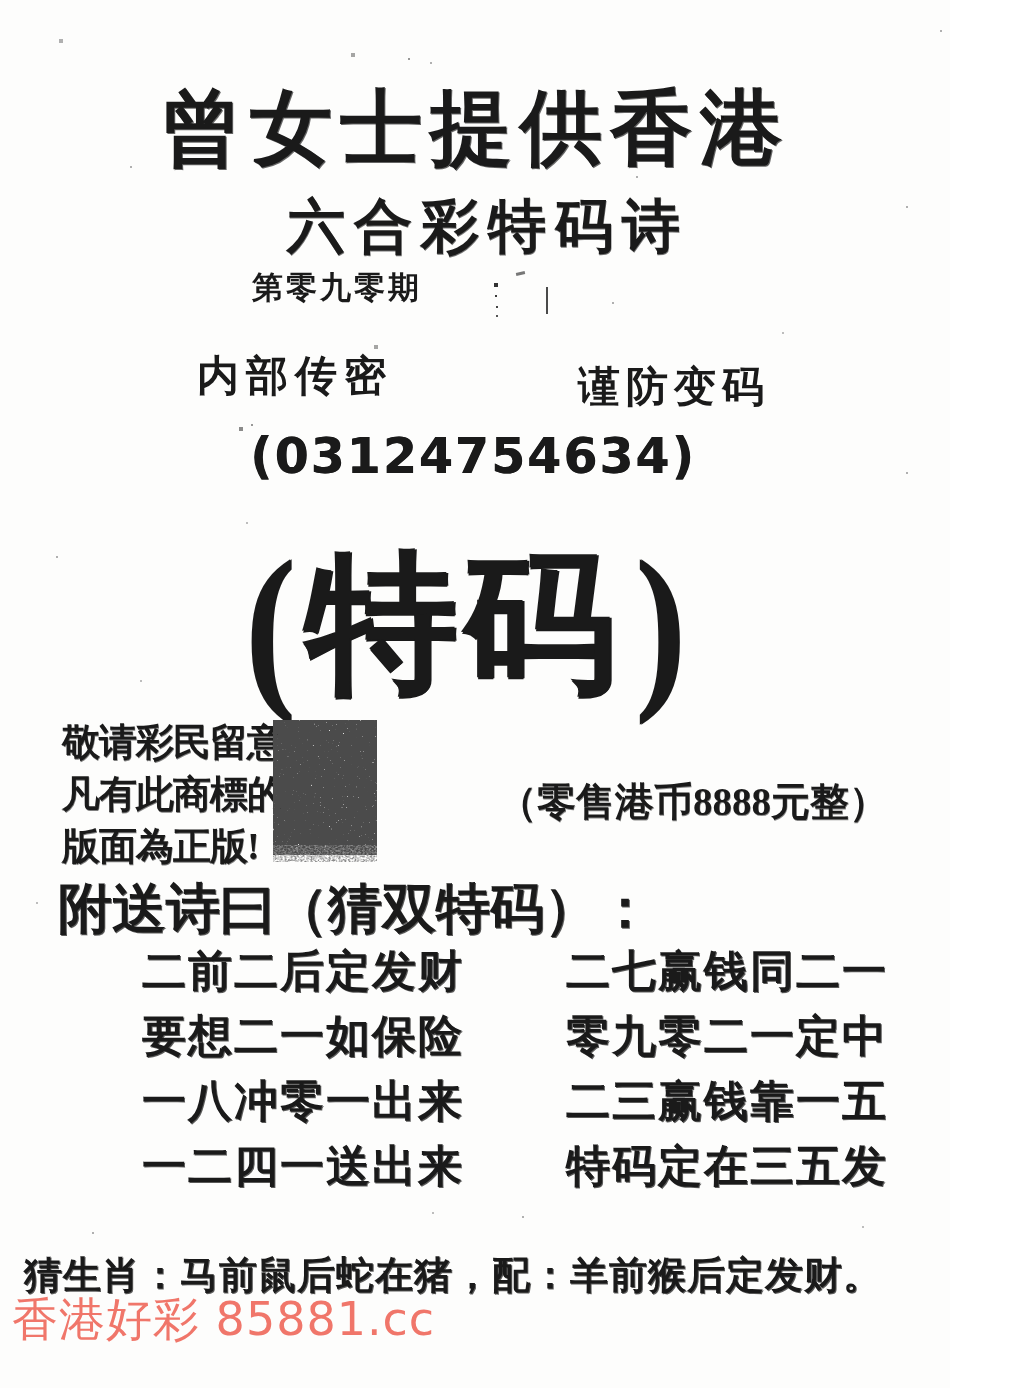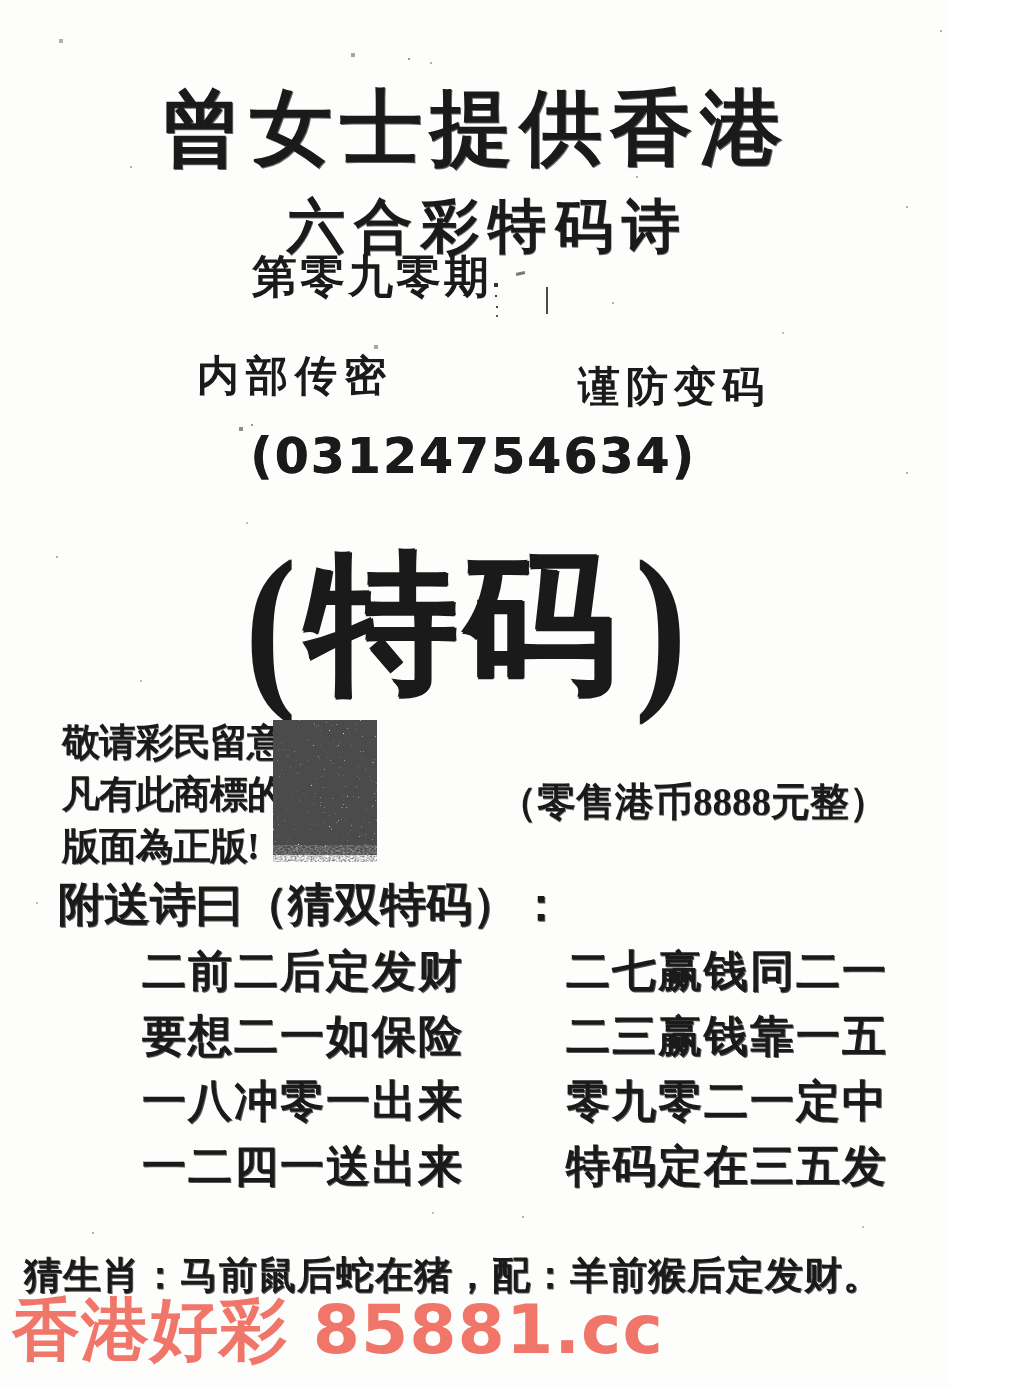--- a/index.html
+++ b/index.html
@@ -24,22 +24,22 @@
     text-align: center;
     text-shadow: 1px 1px 0 rgba(20,20,20,.65);
   }
   .subtitle {
     left: 278px; top: 198px; width: 420px;
     font-size: 58px; font-weight: 700; letter-spacing: 9px;
     text-align: center;
     text-shadow: 0.5px 0.5px 0 rgba(20,20,20,.6);
   }
   .issue {
-    left: 252px; top: 258px;
-    font-size: 45px; font-weight: 700; letter-spacing: 3px; font-family: Liberation Mono, monospace;
+    left: 252px; top: 272px;
+    font-size: 31px; font-weight: 700; letter-spacing: 3px;
   }
 
   .notice-left  { left: 197px; top: 355px; font-size: 42px; font-weight: 700; letter-spacing: 7px; }
   .notice-right { left: 578px; top: 366px; font-size: 42px; font-weight: 700; letter-spacing: 6px; text-align: right; }
 
   .phone {
     left: 250px; top: 432px;
     font-family: "DejaVu Sans", "Liberation Sans", sans-serif;
     font-size: 49px; font-weight: 700; letter-spacing: 2px;
     text-shadow: 0.5px 0 0 #1a1a1a;
@@ -72,21 +72,21 @@
   }
 
   .price {
     left: 498px; top: 782px;
     font-size: 39px; font-weight: 700; letter-spacing: 0px;
     text-shadow: 0.5px 0.5px 0 rgba(20,20,20,.5);
   }
 
   .poem-heading {
     left: 58px; top: 882px;
-    font-size: 46px; font-weight: 700; letter-spacing: 0px;
+    font-size: 54px; font-weight: 700; letter-spacing: 0px;
     text-shadow: 1px 0.5px 0 rgba(20,20,20,.7);
     font-family: Liberation Serif, serif;
   }
   .poem-col {
     top: 948px; width: 330px;
     font-size: 44px; font-weight: 700;
     text-shadow: 1px 0.5px 0 rgba(20,20,20,.7);
   }
   .poem-col.left  { left: 142px; }
   .poem-col.right { left: 566px; }
@@ -94,21 +94,21 @@
 
   .zodiac {
     left: 24px; top: 1256px;
     font-size: 38px; font-weight: 700; letter-spacing: 1px;
     text-shadow: 1px 0.5px 0 rgba(20,20,20,.7);
   }
 
   .watermark {
     left: 12px; top: 1296px;
     font-family: "DejaVu Sans", "Liberation Sans", sans-serif;
-    font-size: 68px; font-weight: 700; letter-spacing: 1px;
+    font-size: 46px; font-weight: 400; letter-spacing: 1px;
     color: #f0766a;
   }
 
   
   .speck-field {
     left: 0; top: 0; width: 2px; height: 2px; background: transparent;
     box-shadow:
       60px 40px 0 1px rgba(0,0,0,.30),  352px 54px 0 1px rgba(0,0,0,.35),
       408px 58px 0 0 rgba(0,0,0,.4),    430px 62px 0 0 rgba(0,0,0,.3),
       722px 116px 0 0 rgba(0,0,0,.35),  940px 30px 0 0 rgba(0,0,0,.3),
@@ -189,22 +189,22 @@
 
   <div class="abs poem-col left">
     <div class="poem-line">二前二后定发财</div>
     <div class="poem-line">要想二一如保险</div>
     <div class="poem-line">一八冲零一出来</div>
     <div class="poem-line">一二四一送出来</div>
   </div>
 
   <div class="abs poem-col right">
     <div class="poem-line">二七赢钱同二一</div>
+    <div class="poem-line">零九零二一定中</div>
     <div class="poem-line">二三赢钱靠一五</div>
-    <div class="poem-line">零九零二一定中</div>
     <div class="poem-line">特码定在三五发</div>
   </div>
 
   <div class="abs zodiac">猜生肖：马前鼠后蛇在猪，配：羊前猴后定发财。</div>
 
   <div class="abs watermark" style="color: rgb(240, 118, 106);">香港好彩 85881.cc</div>
 
   <div class="abs speck-field"></div>
 
 </div>

